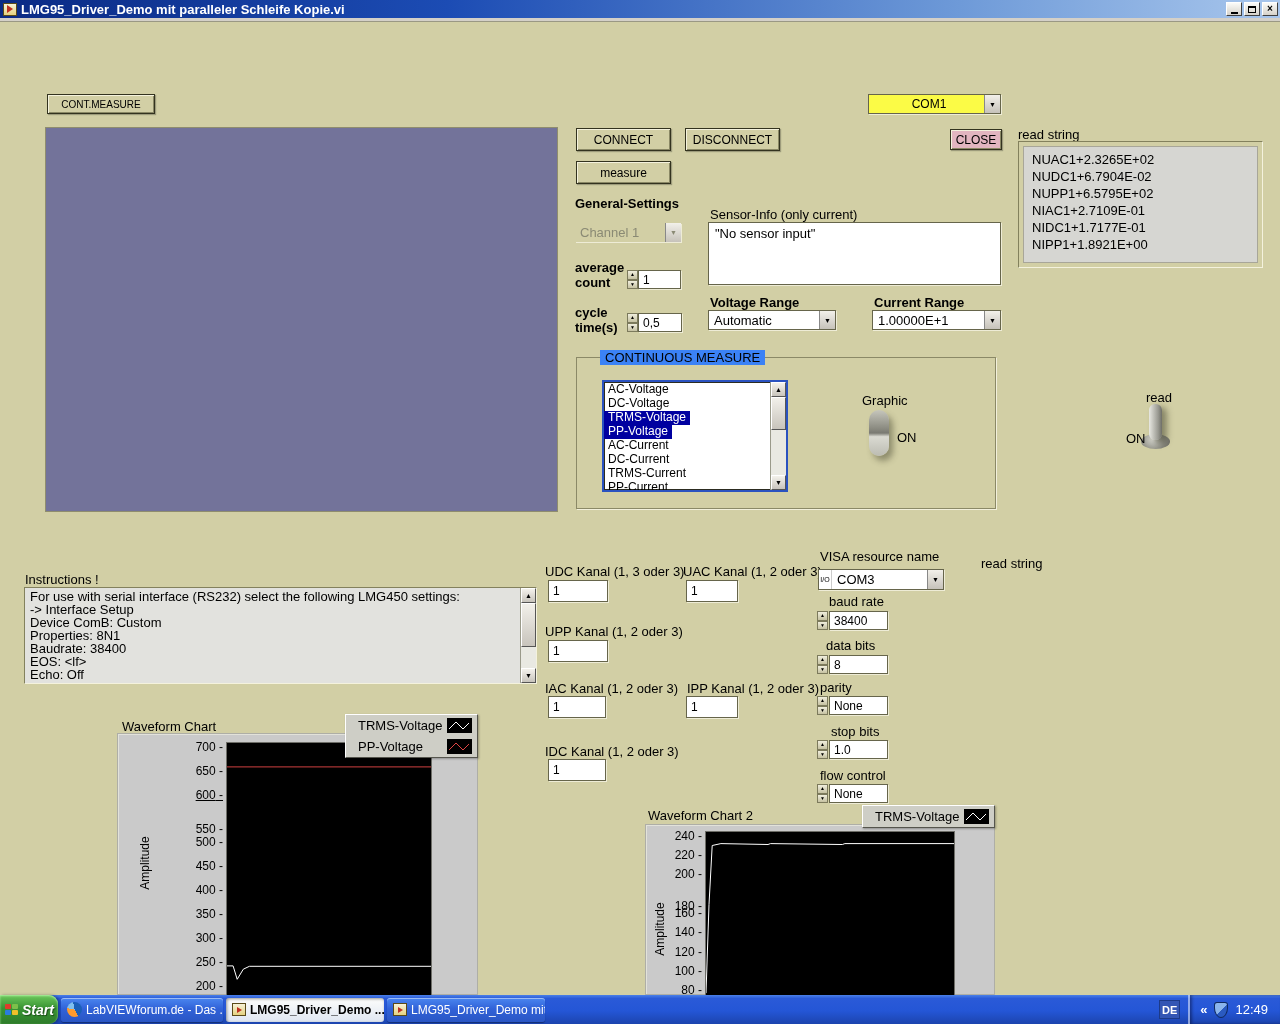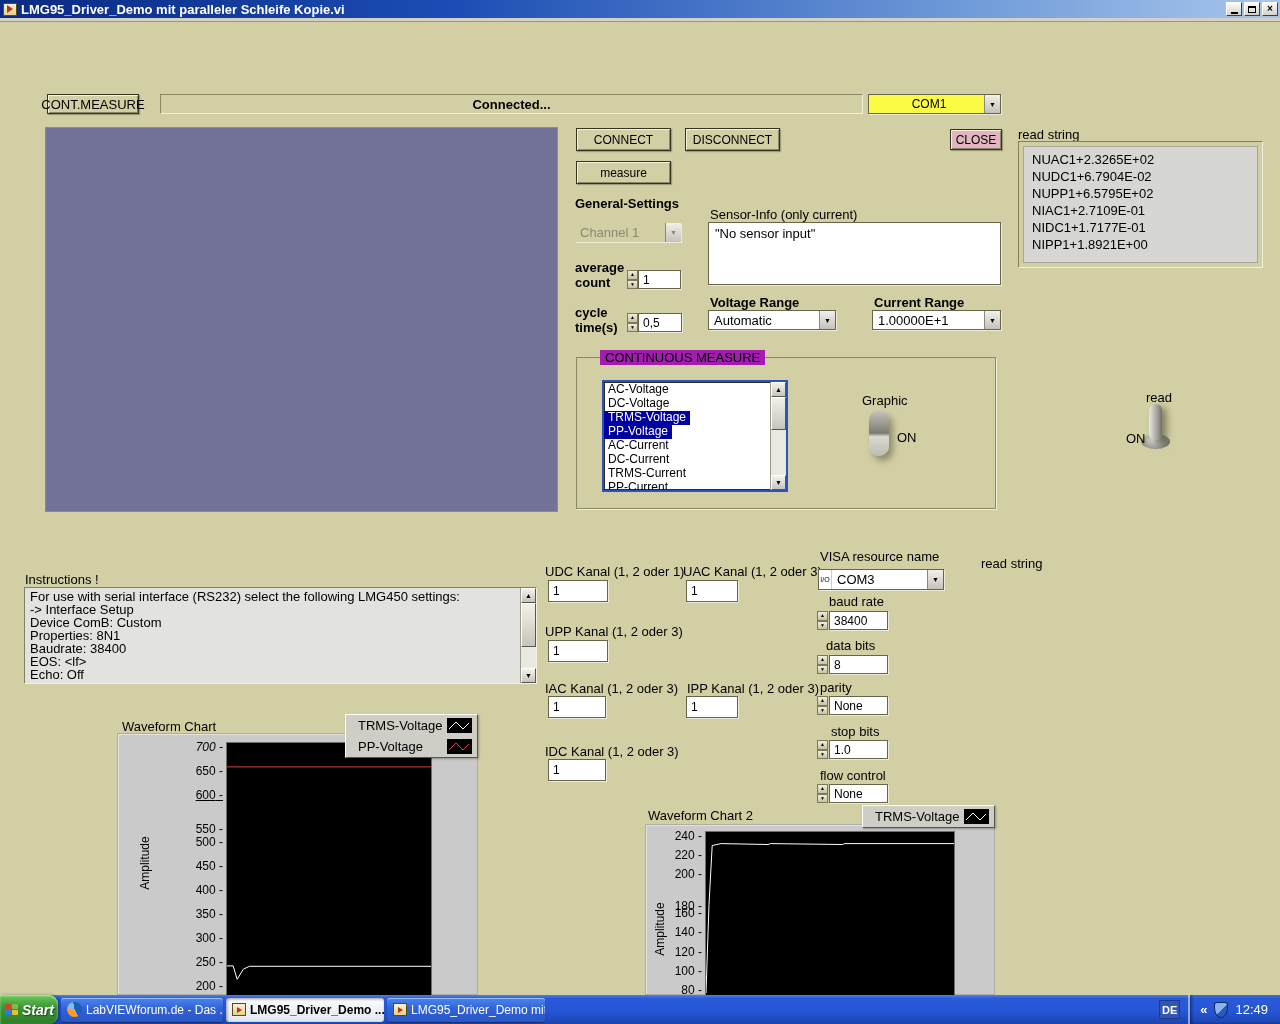--- a/index.html
+++ b/index.html
@@ -65,21 +65,21 @@
     box-shadow:4px 5px 6px rgba(60,60,40,.45);cursor:pointer}
   #read-toggle-lever{position:absolute;left:1149px;top:404px;width:13px;height:36px;border-radius:6px;
     background:linear-gradient(90deg,#e8e8e2,#9a9a92 70%,#6e6e66);
     box-shadow:5px 3px 6px rgba(60,60,40,.5);cursor:pointer}
   #read-toggle-base{position:absolute;left:1141px;top:434px;width:29px;height:15px;border-radius:50%;
     background:radial-gradient(circle at 40% 35%,#d8d8d0,#8a8a80 60%,#66665e);cursor:pointer}
 
   
   #cm-group{position:absolute;left:576px;top:357px;width:420px;height:152px;
     border:1px solid #8b8967;box-shadow:1px 1px 0 #f2f0dc}
-  #cm-title{position:absolute;left:600px;top:350px;background:#a21caf;padding:0 5px;font-size:13px}
+  #cm-title{position:absolute;left:600px;top:350px;background:#3b82f6;padding:0 5px;font-size:13px}
 
   
   .wchart{position:absolute;background:#cacaca;border:1px solid #aeaea6;box-shadow:inset 1px 1px 0 #e2e2da}
   .plot{position:absolute;background:#000;box-shadow:0 0 0 1px #6e6e68}
   .ytick{position:absolute;font-size:12px;color:#000;white-space:nowrap}
   .ytick::after{content:" -"}
   .ylabel{position:absolute;transform:rotate(-90deg);font-size:12px;white-space:nowrap}
   .legend{position:absolute;background:#cecec6;border:1px solid #fff;
     border-right-color:#55554d;border-bottom-color:#55554d;box-shadow:1px 1px 2px rgba(0,0,0,.3)}
   .legend-row{display:flex;align-items:center;justify-content:space-between;height:21px;padding:0 5px 0 12px;font-size:13px}
@@ -137,22 +137,21 @@
           <span class="glyph-min"></span>
         </span>
       <span class="wbtn">
           <span class="glyph-rest"></span>
         </span>
       <span class="wbtn" style="font-weight:bold">×</span>
     </span>
   </div>
   <div id="topstrip"></div>
 
-  <div class="lvbtn" style="left:47px;top:94px;width:92px;height:20px;font-size:13px">CONT.MEASURE</div>
-  <div class="abs sunken" style="left:160px;top:94px;width:703px;height:20px;display:flex;align-items:center;justify-content:center;font-weight:bold">Connected...</div>
+  <div class="lvbtn" style="left:47px;top:94px;width:108px;height:20px;font-size:10px">CONT.MEASURE</div>
   <div class="combo" style="left:868px;top:94px;width:133px;height:20px;background:#fbfb46">
     <span class="val" style="justify-content:center;font-size:12px">COM1</span>
     <span class="arrowbtn">▼</span>
   </div>
 
   <div class="abs" style="left:45px;top:127px;width:513px;height:385px;background:#73739a;border:1px solid #8f8d6e"></div>
 
   <div class="lvbtn" style="left:576px;top:128px;width:95px;height:23px">CONNECT</div>
   <div class="lvbtn" style="left:685px;top:128px;width:95px;height:23px">DISCONNECT</div>
   <div class="lvbtn" style="left:950px;top:129px;width:52px;height:21px;background:#e2b5c0">CLOSE</div>
@@ -243,21 +242,21 @@
 Echo: Off</div>
       <div class="sb">
         <div class="sb-btn">▲</div>
         <div class="sb-thumb" style="height:44px"></div>
         <div style="flex:1"></div>
         <div class="sb-btn">▼</div>
       </div>
     </div>
   </div>
 
-  <div class="lbl" style="left:545px;top:564px">UDC Kanal (1, 2 oder 1)</div>
+  <div class="lbl" style="left:545px;top:564px">UDC Kanal (1, 3 oder 3)</div>
   <div class="kfield wfield" style="left:548px;top:580px;width:60px">1</div>
   <div class="lbl" style="left:683px;top:564px">UAC Kanal (1, 2 oder 3)</div>
   <div class="kfield wfield" style="left:686px;top:580px;width:52px">1</div>
   <div class="lbl" style="left:545px;top:624px">UPP Kanal (1, 2 oder 3)</div>
   <div class="kfield wfield" style="left:548px;top:640px;width:60px">1</div>
   <div class="lbl" style="left:545px;top:681px">IAC Kanal (1, 2 oder 3)</div>
   <div class="kfield wfield" style="left:548px;top:696px;width:58px">1</div>
   <div class="lbl" style="left:687px;top:681px">IPP Kanal (1, 2 oder 3)</div>
   <div class="kfield wfield" style="left:686px;top:696px;width:52px">1</div>
   <div class="lbl" style="left:545px;top:744px">IDC Kanal (1, 2 oder 3)</div>
@@ -309,21 +308,21 @@
 
   <div class="lbl" style="left:122px;top:719px">Waveform Chart</div>
   <div class="wchart" style="left:117px;top:733px;width:361px;height:262px">
     <div class="plot" style="left:109px;top:9px;width:204px;height:253px">
         <svg width="204" height="253" style="position: absolute; left: 0px; top: 0px;">
           <polyline points="0.0,23.9 204.0,23.9" fill="none" stroke="#d04040" stroke-width="1"></polyline>
           <polyline points="0.0,222.9 6.1,222.9 10.2,236.3 16.3,226.2 22.4,223.3 102.0,223.3 204.0,223.3" fill="none" stroke="#ffffff" stroke-width="1"></polyline>
         </svg>
       </div>
     <div class="ylabel" style="left:0;top:122px">Amplitude</div>
-  <div class="ytick" style="top: 5.78261px; right: 254px; font-style: italic;">700</div>
+  <div class="ytick" style="top: 5.78261px; right: 254px;">700</div>
       <div class="ytick" style="top: 29.6957px; right: 254px;">650</div>
       <div class="ytick" style="top: 53.6087px; right: 254px; text-decoration: underline;">600</div>
       <div class="ytick" style="top: 88px; right: 254px;">550</div>
       <div class="ytick" style="top: 101.435px; right: 254px;">500</div>
       <div class="ytick" style="top: 125.348px; right: 254px;">450</div>
       <div class="ytick" style="top: 149.261px; right: 254px;">400</div>
       <div class="ytick" style="top: 173.174px; right: 254px;">350</div>
       <div class="ytick" style="top: 197.087px; right: 254px;">300</div>
       <div class="ytick" style="top: 221px; right: 254px;">250</div>
       <div class="ytick" style="top: 244.913px; right: 254px;">200</div>

